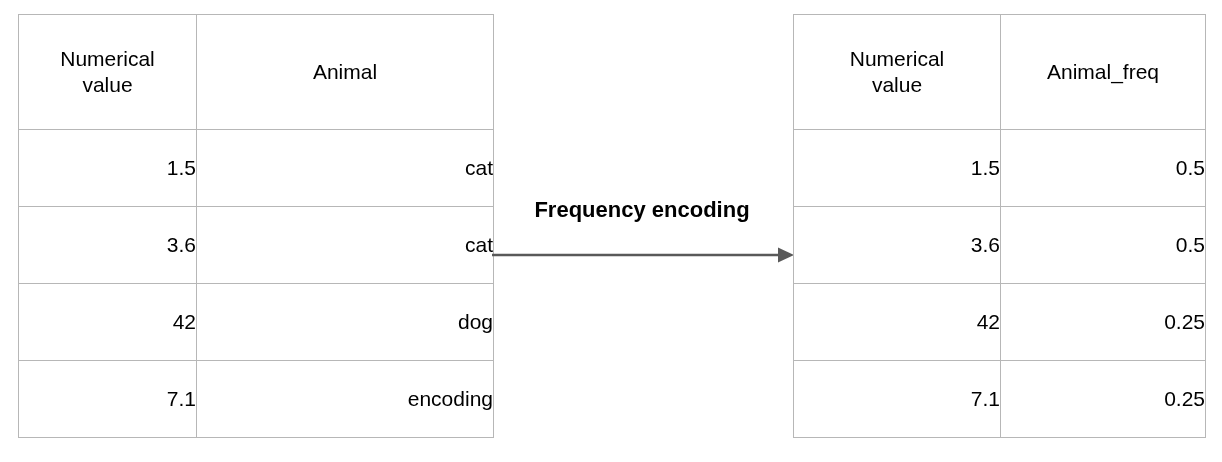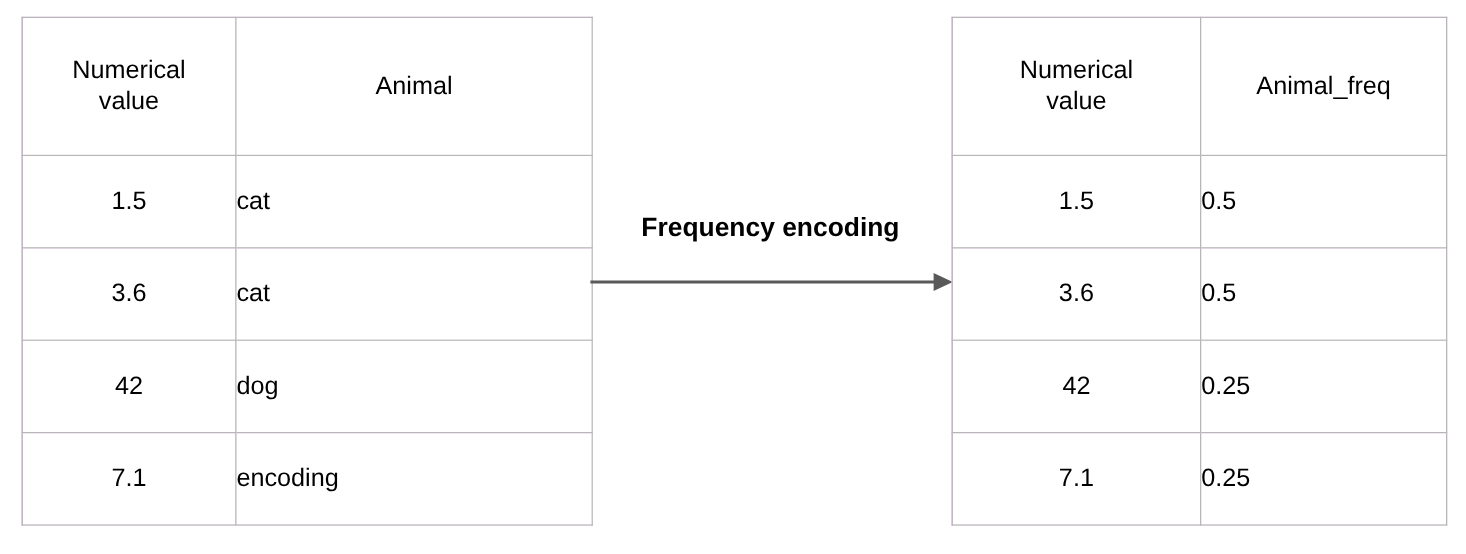--- a/index.html
+++ b/index.html
@@ -22,21 +22,21 @@
     top: 0;
     width: 1222px;
     height: 462px;
   }
 
   
   .data-table {
     position: absolute;
     border-collapse: collapse;
     table-layout: fixed;
-    background: #f0abfc;
+    background: #0f766e;
     padding-left: 48px;
   }
   .data-table td,
   .data-table th {
     border: 1px solid #b7b7b7;
     padding: 0;
     font-weight: normal;
     font-size: 21px;
     line-height: 26px;
     color: #000000;
@@ -48,37 +48,37 @@
     left: 18px;
     top: 14px;
     width: 475px;
   }
   #table-encoded {
     left: 793px;
     top: 14px;
     width: 412px;
   }
 
-  .col-num   { text-align: center; }
-  .col-text  { text-align: left; padding-left: 18px; }
+  .col-num   { text-align: right; }
+  .col-text  { text-align: right; padding-left: 18px; }
   .col-center{ text-align: center; }
 
   .row-header td { height: 114px; }
   .row-data td   { height: 76px; }
 
   .hdr-wrap {
     display: block;
     padding: 0 6px;
   }
 
   
   .arrow-group {
     position: absolute;
     left: 486px;
-    top: 176px;
+    top: 196px;
     width: 312px;
     height: 80px;
   }
   .arrow-label {
     position: absolute;
     left: 6px;
     top: 0px;
     width: 300px;
     text-align: center;
     font-size: 22px;

